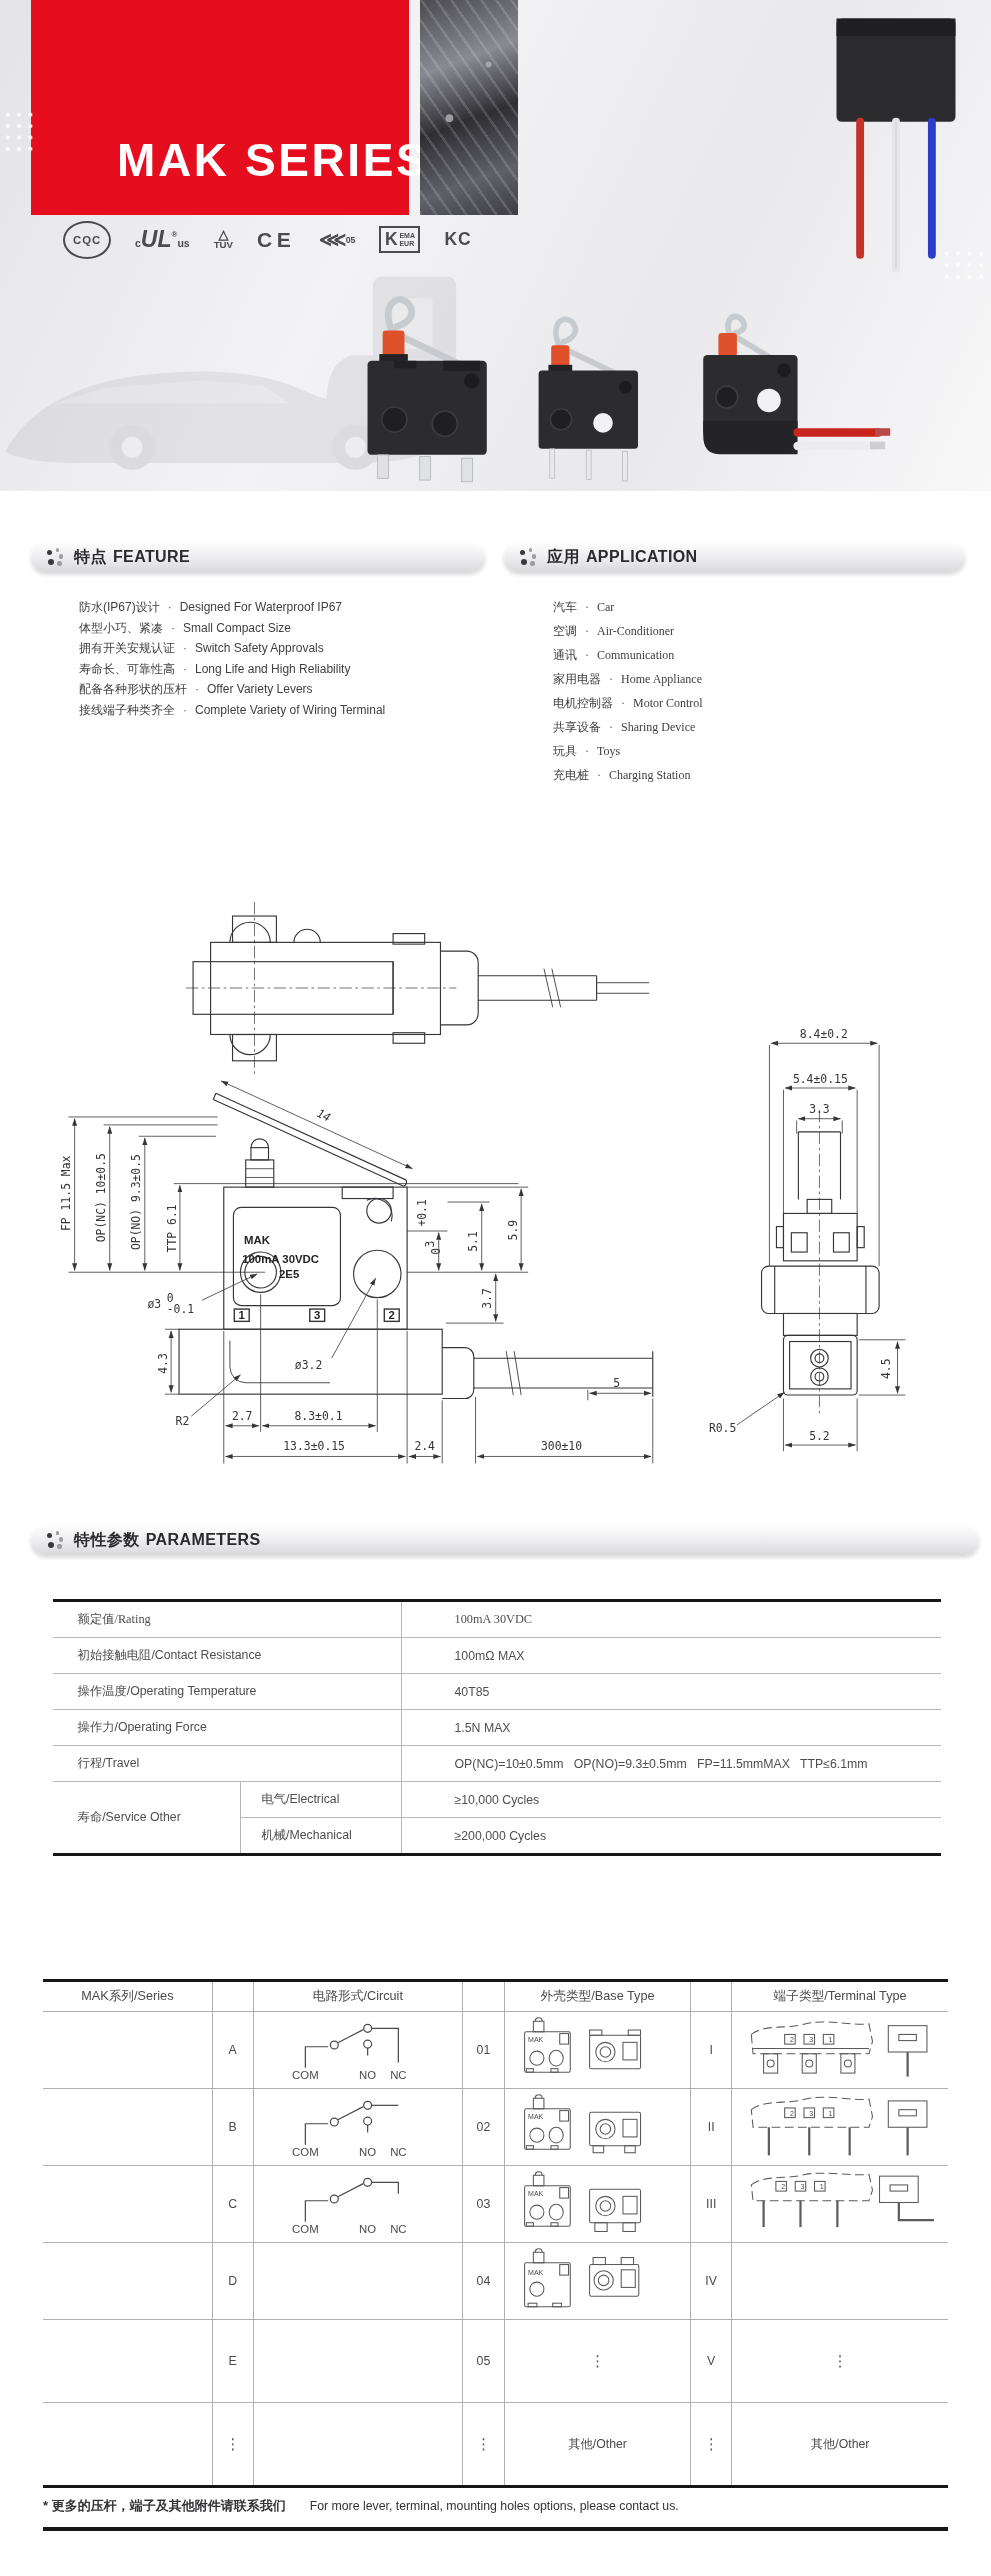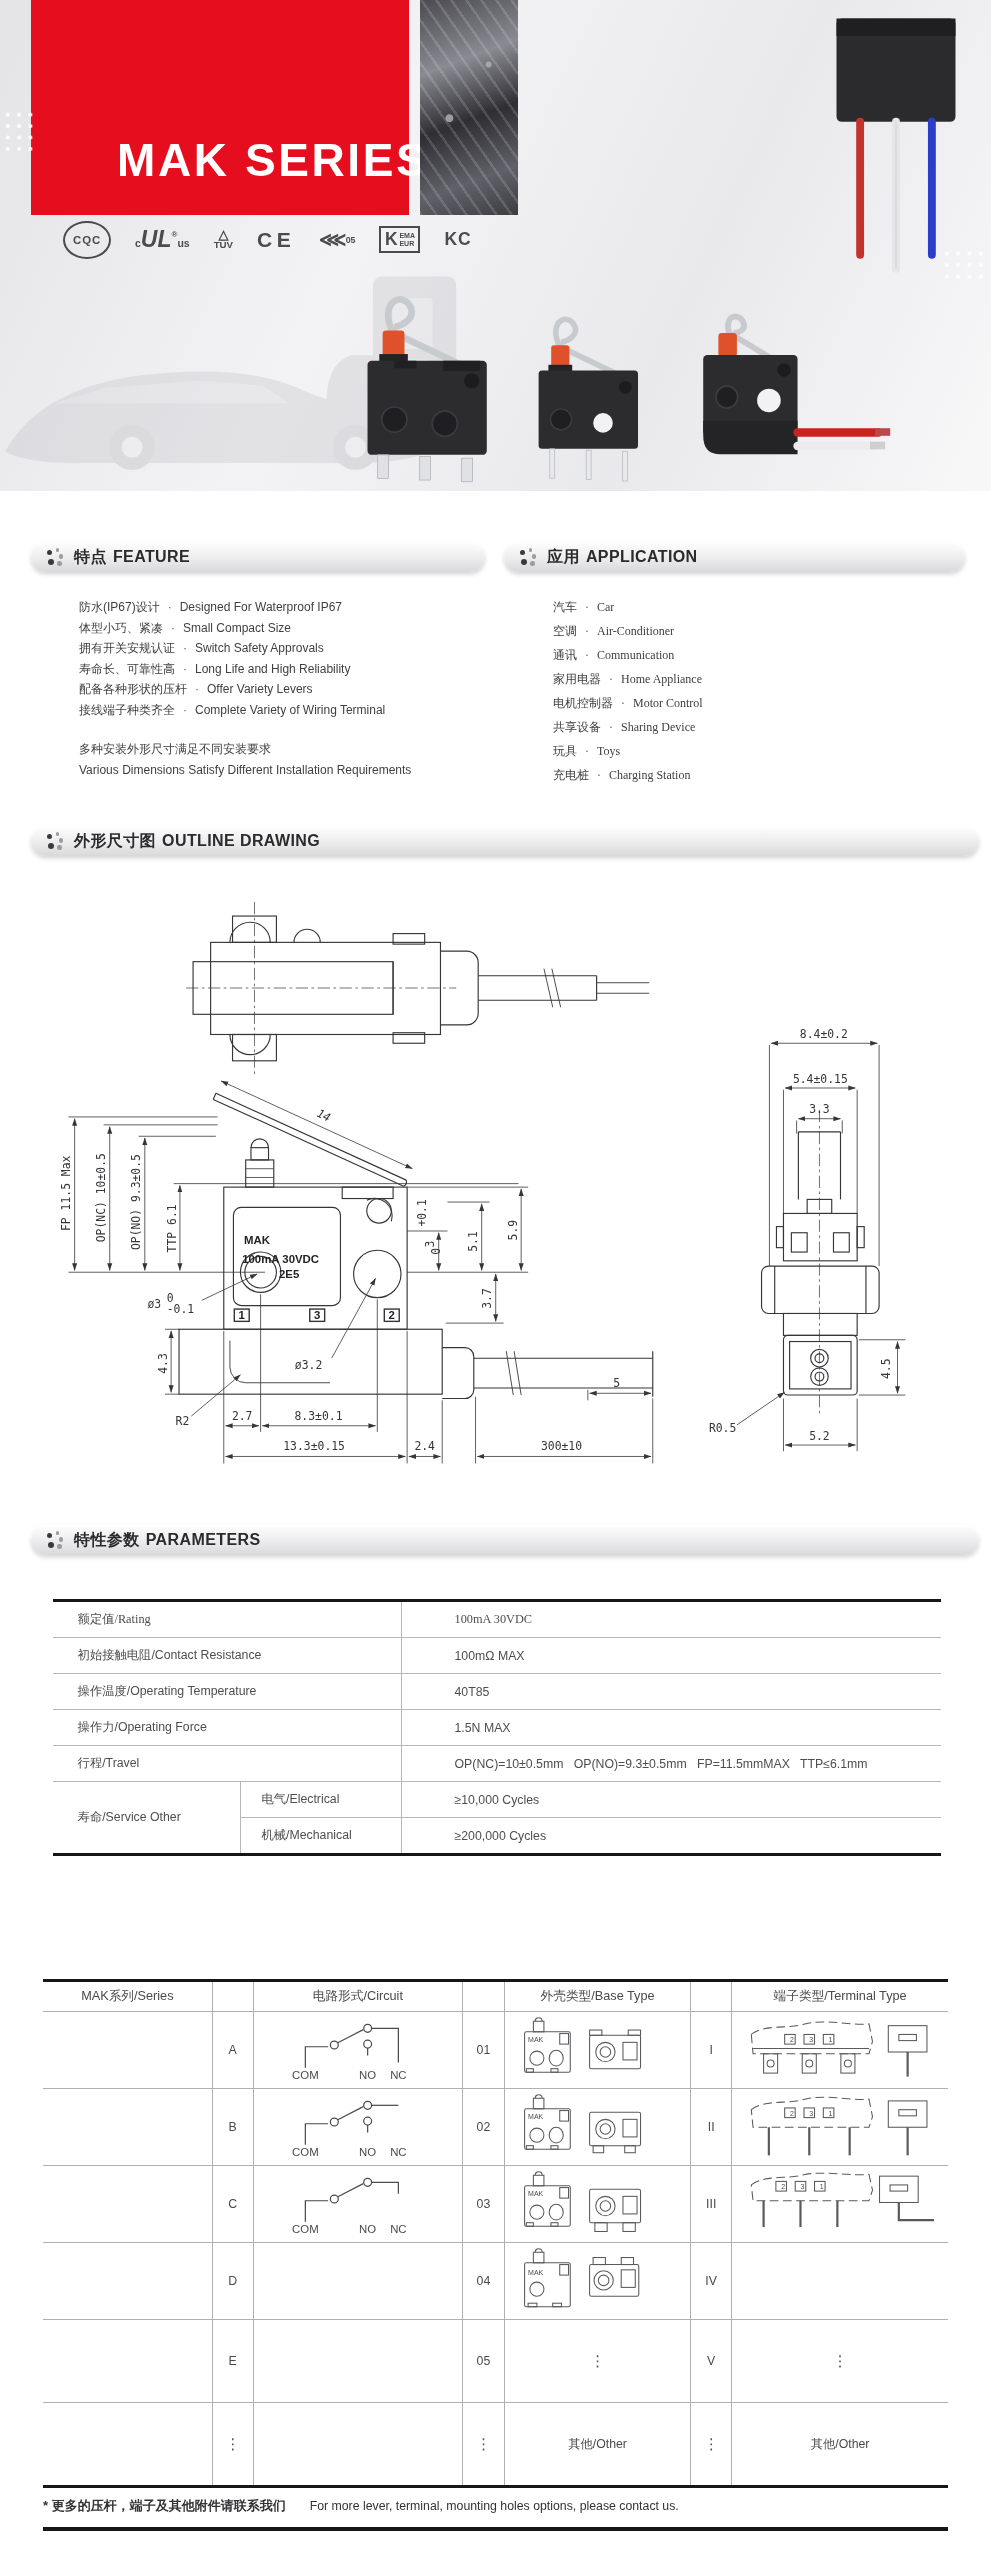--- a/index.html
+++ b/index.html
@@ -216,46 +216,32 @@
   </div>
 
   <div class="flist" style="left:79px;top:597px;">
     <div><span>防水(IP67)设计</span><span class="sep">·</span><span>Designed For Waterproof IP67</span></div>
     <div><span>体型小巧、紧凑</span><span class="sep">·</span><span>Small Compact Size</span></div>
     <div><span>拥有开关安规认证</span><span class="sep">·</span><span>Switch Safety Approvals</span></div>
     <div><span>寿命长、可靠性高</span><span class="sep">·</span><span>Long Life and High Reliability</span></div>
     <div><span>配备各种形状的压杆</span><span class="sep">·</span><span>Offer Variety Levers</span></div>
     <div><span>接线端子种类齐全</span><span class="sep">·</span><span>Complete Variety of Wiring Terminal</span></div>
   </div>
-  <div class="fnote" style="left:79px;top:739px;">
-    <div>多种安装外形尺寸满足不同安装要求</div>
-    <div>Various Dimensions Satisfy Different Installation Requirements</div>
-  </div>
 
   <div class="alist" style="left:553px;top:595px;">
     <div><span>汽车</span><span class="sep">·</span><span>Car</span></div>
     <div><span>空调</span><span class="sep">·</span><span>Air-Conditioner</span></div>
     <div><span>通讯</span><span class="sep">·</span><span>Communication</span></div>
     <div><span>家用电器</span><span class="sep">·</span><span>Home Appliance</span></div>
     <div><span>电机控制器</span><span class="sep">·</span><span>Motor Control</span></div>
     <div><span>共享设备</span><span class="sep">·</span><span>Sharing Device</span></div>
     <div><span>玩具</span><span class="sep">·</span><span>Toys</span></div>
     <div><span>充电桩</span><span class="sep">·</span><span>Charging Station</span></div>
   </div>
 
-  <div class="pill" style="left:31px;top:826px;width:948px;">
-    <span class="dots-ic">
-        <i class="d1"></i>
-        <i class="d2"></i>
-        <i class="d3"></i>
-        <i class="d4"></i>
-        <i class="d5"></i>
-      </span>
-    <span class="ttl"><span>外形尺寸图</span><span class="en">OUTLINE DRAWING</span></span>
-  </div>
 
   <svg class="drawing" width="939" height="579" viewBox="0 0 1070 660">
     <defs>
       <marker id="mA" viewBox="0 0 10 10" refX="9" refY="5" markerWidth="10" markerHeight="10" orient="auto-start-reverse">
         <path d="M0,1.8 L9.5,5 L0,8.2 z" fill="#35353a"></path>
       </marker>
     </defs>
     <g stroke="#35353a" fill="none" stroke-width="1.3">
 
       <g>

